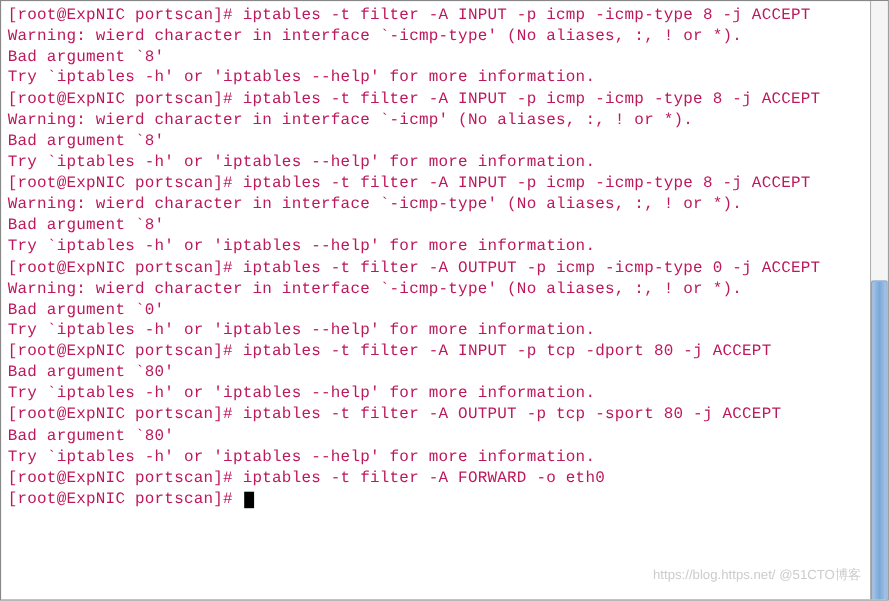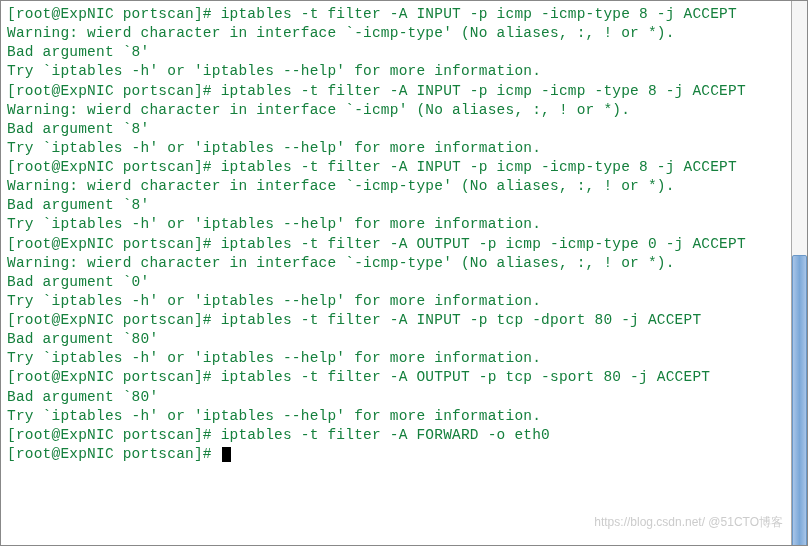--- a/index.html
+++ b/index.html
@@ -16,21 +16,21 @@
       line-height: 1.32;
       overflow: hidden;
       position: relative;
       border: 1px solid #888;
     }
     .terminal {
       padding: 4px 6px;
       white-space: pre-wrap;
       word-break: break-all;
       letter-spacing: 0.2px;
-      color: #15803d;
+      color: #be185d;
     }
     .line {
       display: block;
     }
     .cursor {
       display: inline-block;
       width: 9px;
       height: 15px;
       background: #000;
       vertical-align: text-bottom;
@@ -77,13 +77,13 @@
 </head>
 <body>
 
 <div class="terminal" id="term"><span class="line">[root@ExpNIC portscan]# iptables -t filter -A INPUT -p icmp -icmp-type 8 -j ACCEPT</span><span class="line">Warning: wierd character in interface `-icmp-type' (No aliases, :, ! or *).</span><span class="line">Bad argument `8'</span><span class="line">Try `iptables -h' or 'iptables --help' for more information.</span><span class="line">[root@ExpNIC portscan]# iptables -t filter -A INPUT -p icmp -icmp -type 8 -j ACCEPT</span><span class="line">Warning: wierd character in interface `-icmp' (No aliases, :, ! or *).</span><span class="line">Bad argument `8'</span><span class="line">Try `iptables -h' or 'iptables --help' for more information.</span><span class="line">[root@ExpNIC portscan]# iptables -t filter -A INPUT -p icmp -icmp-type 8 -j ACCEPT</span><span class="line">Warning: wierd character in interface `-icmp-type' (No aliases, :, ! or *).</span><span class="line">Bad argument `8'</span><span class="line">Try `iptables -h' or 'iptables --help' for more information.</span><span class="line">[root@ExpNIC portscan]# iptables -t filter -A OUTPUT -p icmp -icmp-type 0 -j ACCEPT</span><span class="line">Warning: wierd character in interface `-icmp-type' (No aliases, :, ! or *).</span><span class="line">Bad argument `0'</span><span class="line">Try `iptables -h' or 'iptables --help' for more information.</span><span class="line">[root@ExpNIC portscan]# iptables -t filter -A INPUT -p tcp -dport 80 -j ACCEPT</span><span class="line">Bad argument `80'</span><span class="line">Try `iptables -h' or 'iptables --help' for more information.</span><span class="line">[root@ExpNIC portscan]# iptables -t filter -A OUTPUT -p tcp -sport 80 -j ACCEPT</span><span class="line">Bad argument `80'</span><span class="line">Try `iptables -h' or 'iptables --help' for more information.</span><span class="line">[root@ExpNIC portscan]# iptables -t filter -A FORWARD -o eth0</span><span class="line">[root@ExpNIC portscan]# <span class="cursor"></span></span></div>
 
 <div class="scrollbar">
   <div class="scroll-track-top"></div>
   <div class="scroll-thumb"></div>
 </div>
 
-<div class="watermark">https://blog.csdn.net/   @51CTO博客</div>
+<div class="watermark">https://blog.https.net/   @51CTO博客</div>
 
 </body></html>

